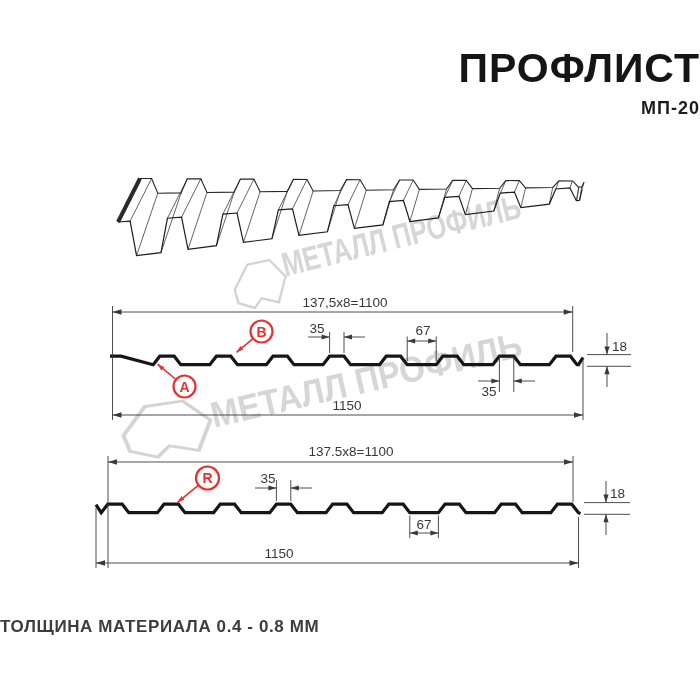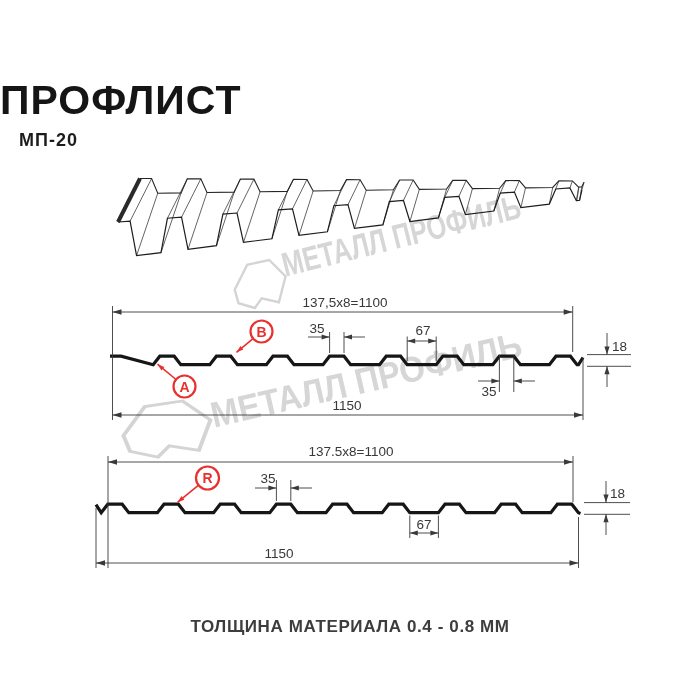--- a/index.html
+++ b/index.html
@@ -1,21 +1,21 @@
 <!DOCTYPE html>
 <html><head>
 <meta charset="utf-8">
 <style>
   html,body{margin:0;padding:0;background:#ffffff;}
   #page{position:relative;width:700px;height:700px;background:#ffffff;overflow:hidden;
         font-family:"Liberation Sans",sans-serif;}
-  #hdr{position:absolute;top:46px;left:0;width:700px;text-align:left;margin-top:32px;}
+  #hdr{position:absolute;top:46px;left:0;width:700px;text-align:right;}
   #title{font-size:41px;font-weight:700;letter-spacing:1px;color:#151515;line-height:1.1;}
   #subtitle{font-size:18px;font-weight:700;letter-spacing:1px;color:#1c1c1c;margin-top:7px;padding-left:19px;}
-  #ftr{position:absolute;top:617px;left:0;width:700px;text-align:center;
+  #ftr{position:absolute;top:617px;left:0;width:700px;
        font-size:17px;font-weight:700;letter-spacing:.6px;color:#3d3d3d;}
   svg{position:absolute;left:0;top:0;}
   .dim{font-size:13.5px;fill:#383838;}
   .mark{font-size:14px;font-weight:700;fill:#e8302e;}
   .wmt{font-weight:700;fill:#d6d6d6;}
 </style>
 </head>
 <body>
 
 <div id="page">

